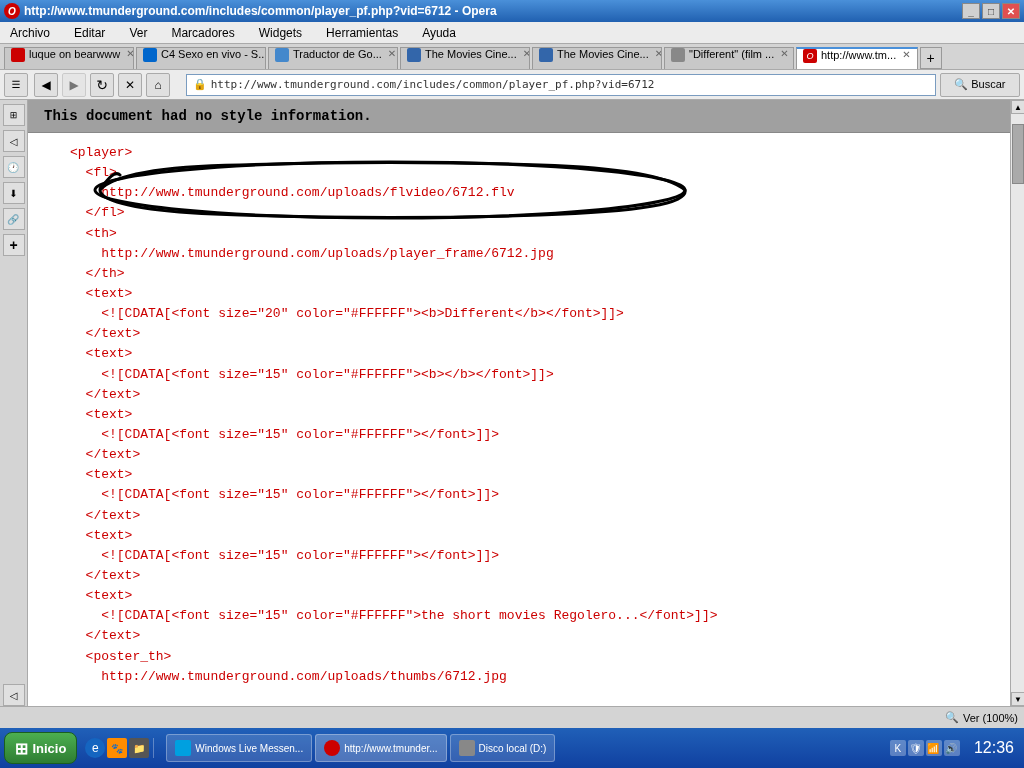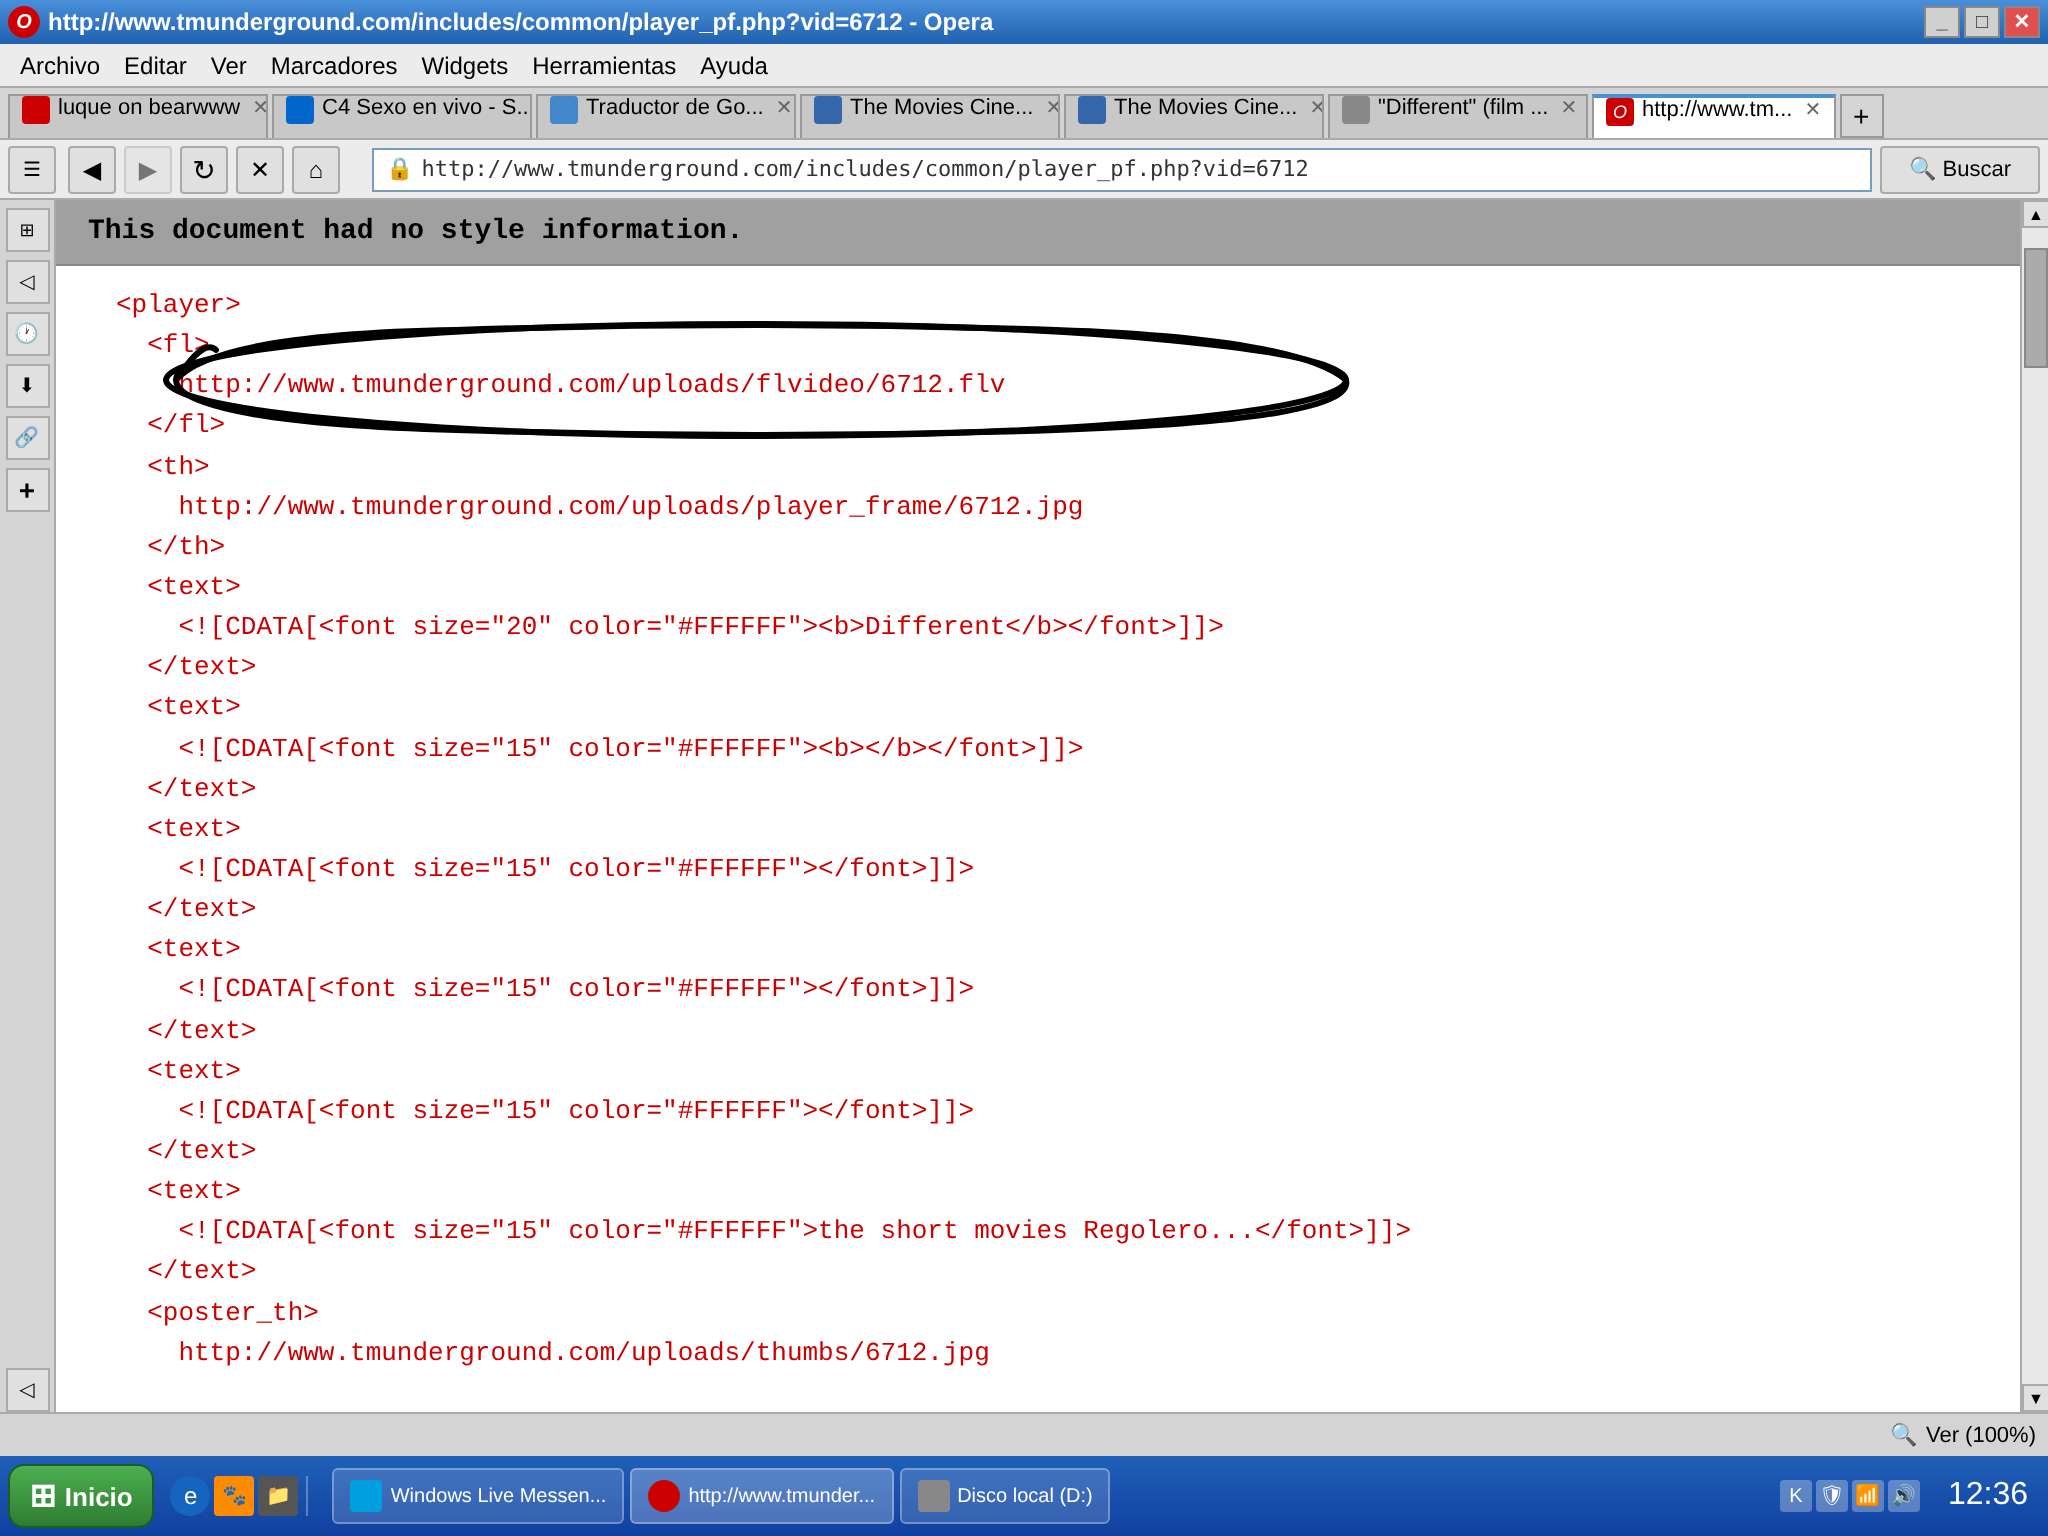--- a/index.html
+++ b/index.html
@@ -25,20 +25,21 @@
     }
     .title-btn.close { background: #e05050; color: white; }
 
     
     .menu-bar {
       background: #ececec;
       height: 22px;
       display: flex;
       align-items: center;
       padding: 0 4px;
+      gap: 12px;
       border-bottom: 1px solid #aaa;
       font-size: 12px;
     }
     .menu-item { padding: 2px 6px; cursor: pointer; }
 
     
     .tab-bar {
       background: #d4d4d4;
       height: 26px;
       display: flex;
@@ -311,21 +312,21 @@
     <div style="margin-top:auto;"></div>
     <div class="sidebar-btn" style="font-size:10px;">◁</div>
   </div>
 
   <div class="content-area">
 
     <div class="no-style-banner">
       <span>This document had no style information.</span>
     </div>
 
-    <div style="position:relative;">
+    <div style="position:relative;margin-left:12px;">
       <div class="xml-content">
         <div>&lt;player&gt;</div>
         <div>&nbsp;&nbsp;&lt;fl&gt;</div>
         <div>&nbsp;&nbsp;&nbsp;&nbsp;http://www.tmunderground.com/uploads/flvideo/6712.flv</div>
         <div>&nbsp;&nbsp;&lt;/fl&gt;</div>
         <div>&nbsp;&nbsp;&lt;th&gt;</div>
         <div>&nbsp;&nbsp;&nbsp;&nbsp;http://www.tmunderground.com/uploads/player_frame/6712.jpg</div>
         <div>&nbsp;&nbsp;&lt;/th&gt;</div>
         <div>&nbsp;&nbsp;&lt;text&gt;</div>
         <div>&nbsp;&nbsp;&nbsp;&nbsp;&lt;![CDATA[&lt;font size="20" color="#FFFFFF"&gt;&lt;b&gt;Different&lt;/b&gt;&lt;/font&gt;]]&gt;</div>

